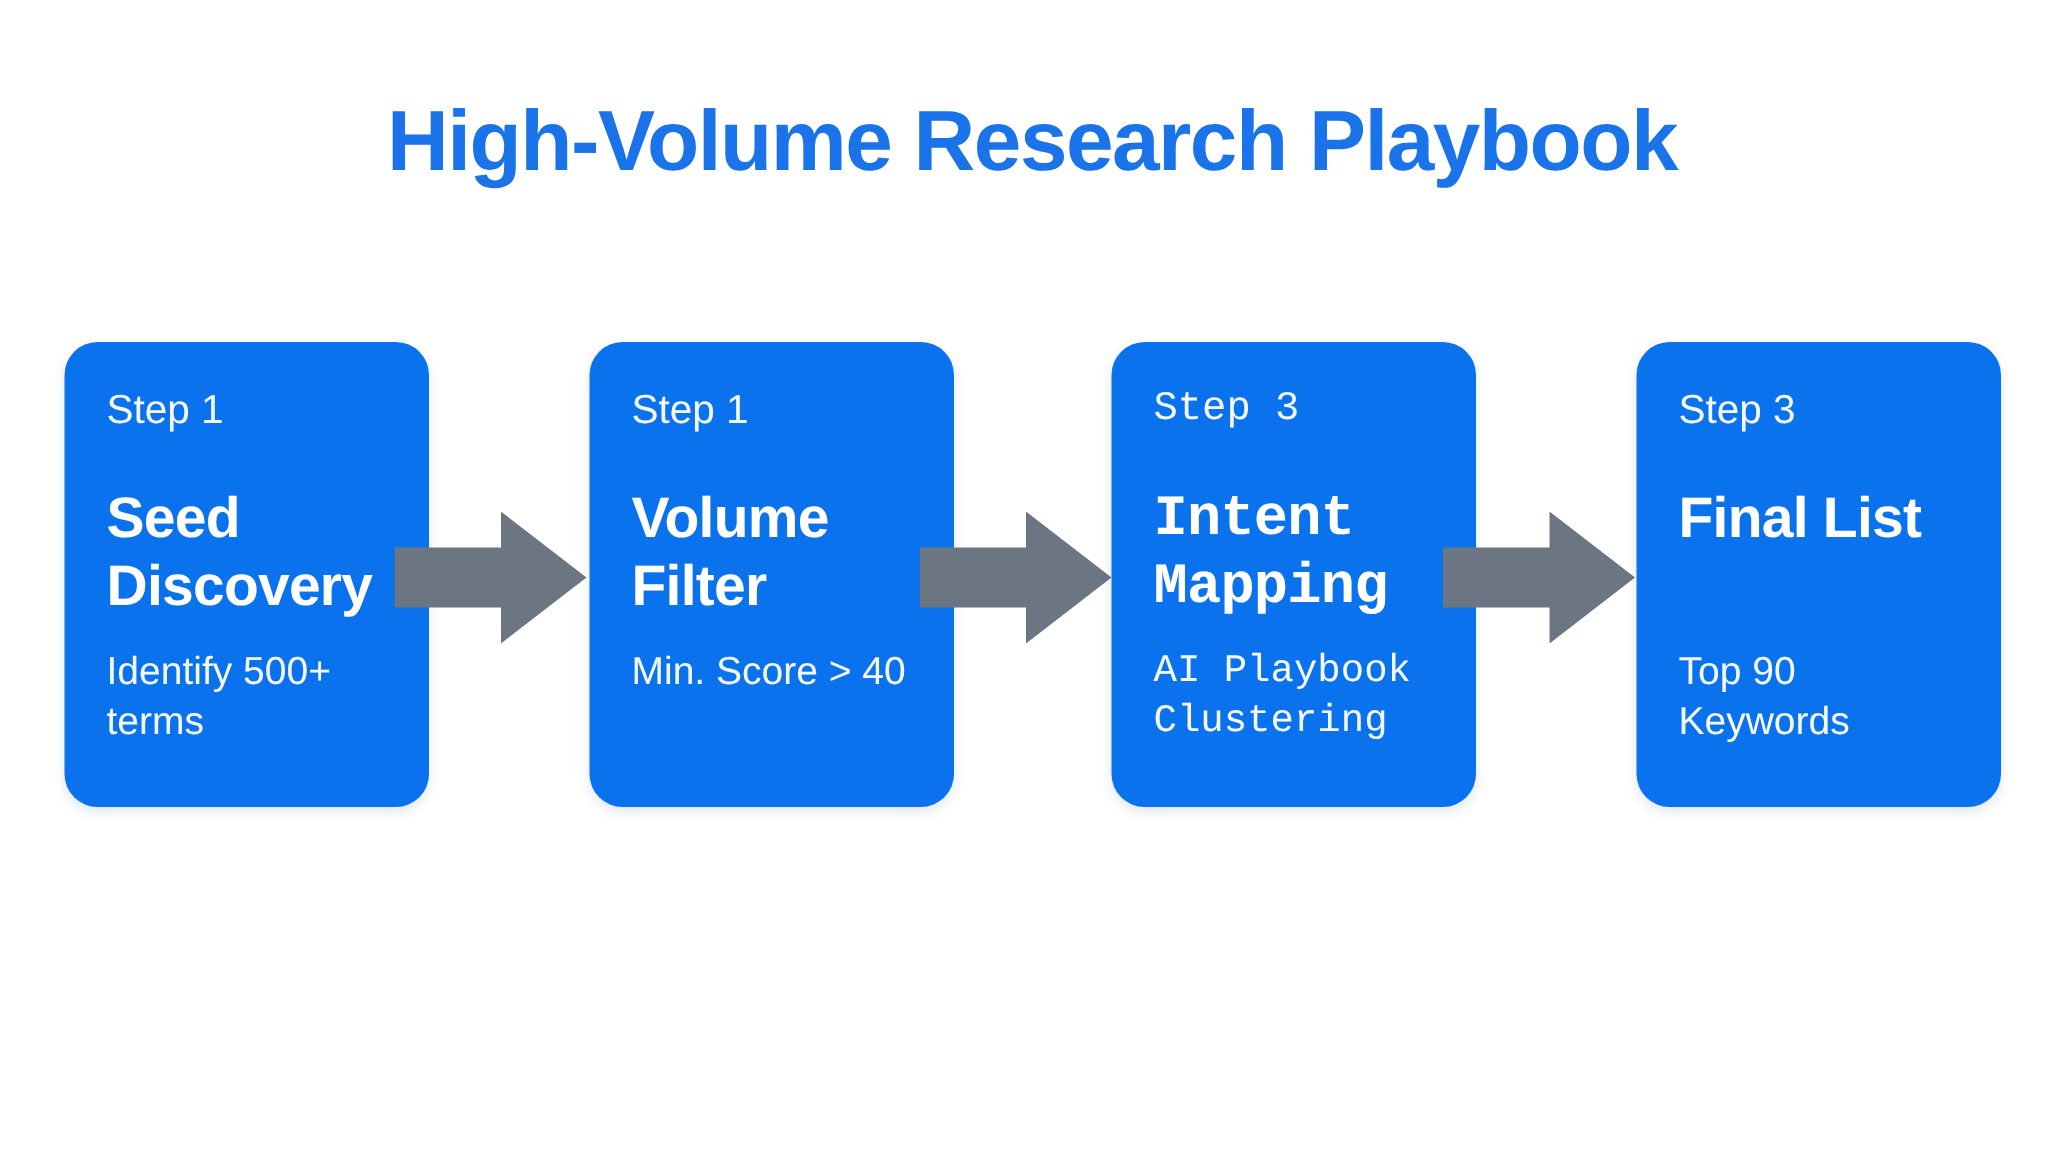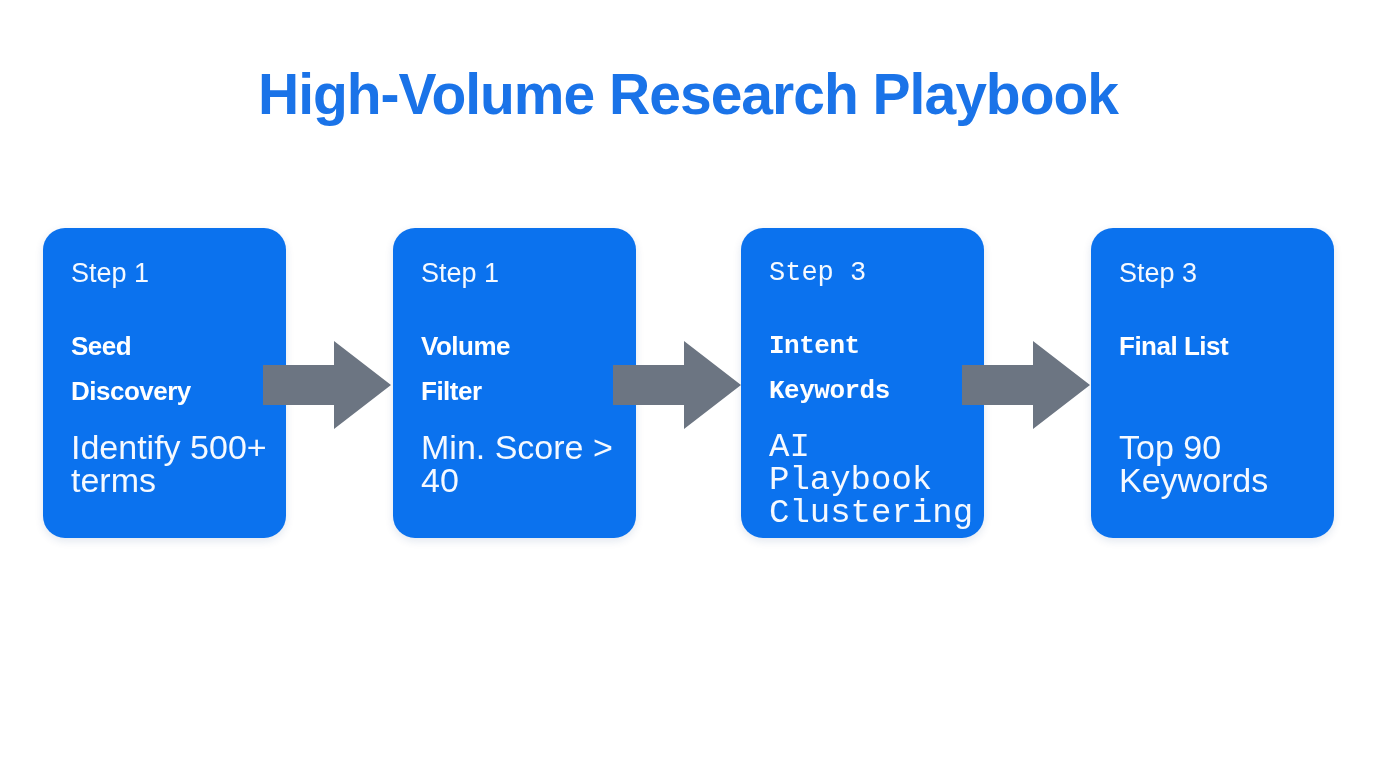--- a/index.html
+++ b/index.html
@@ -45,31 +45,31 @@
     position:absolute;
     top:30px;left:28px;right:16px;
     font-size:27px;
     line-height:30px;
     font-weight:400;
     color:rgba(255,255,255,0.96);
   }
   .card-heading{
     position:absolute;
     top:96px;left:28px;right:14px;
-    font-size:26px;
+    font-size:38px;
     line-height:45px;
     font-weight:700;
     color:var(--text-white);
     white-space:pre-line;
     letter-spacing:-0.5px;
   }
   .card-detail{
     position:absolute;
     top:203px;left:28px;right:12px;
-    font-size:34px;
+    font-size:26px;
     line-height:33px;
     font-weight:400;
     color:rgba(255,255,255,0.96);
     white-space:pre-line;
   }
   .arrow{
     position:absolute;
     top:341px;
     width:128px;
     height:88px;
@@ -105,21 +105,21 @@
     <div class="card-detail">Min. Score &gt; 40</div>
   </div>
 
   <svg class="arrow arrow-2" viewBox="0 0 128 88" aria-hidden="true">
     <polygon points="0,24 71,24 71,0 128,44 71,88 71,64 0,64" fill="#6c7582"></polygon>
   </svg>
 
   <div class="card card-3">
     <div class="step-label">Step 3</div>
     <div class="card-heading">Intent
-Keywords</div>
+Mapping</div>
     <div class="card-detail">AI Playbook
 Clustering</div>
   </div>
 
   <svg class="arrow arrow-3" viewBox="0 0 128 88" aria-hidden="true">
     <polygon points="0,24 71,24 71,0 128,44 71,88 71,64 0,64" fill="#6c7582"></polygon>
   </svg>
 
   <div class="card card-4">
     <div class="step-label">Step 3</div>

